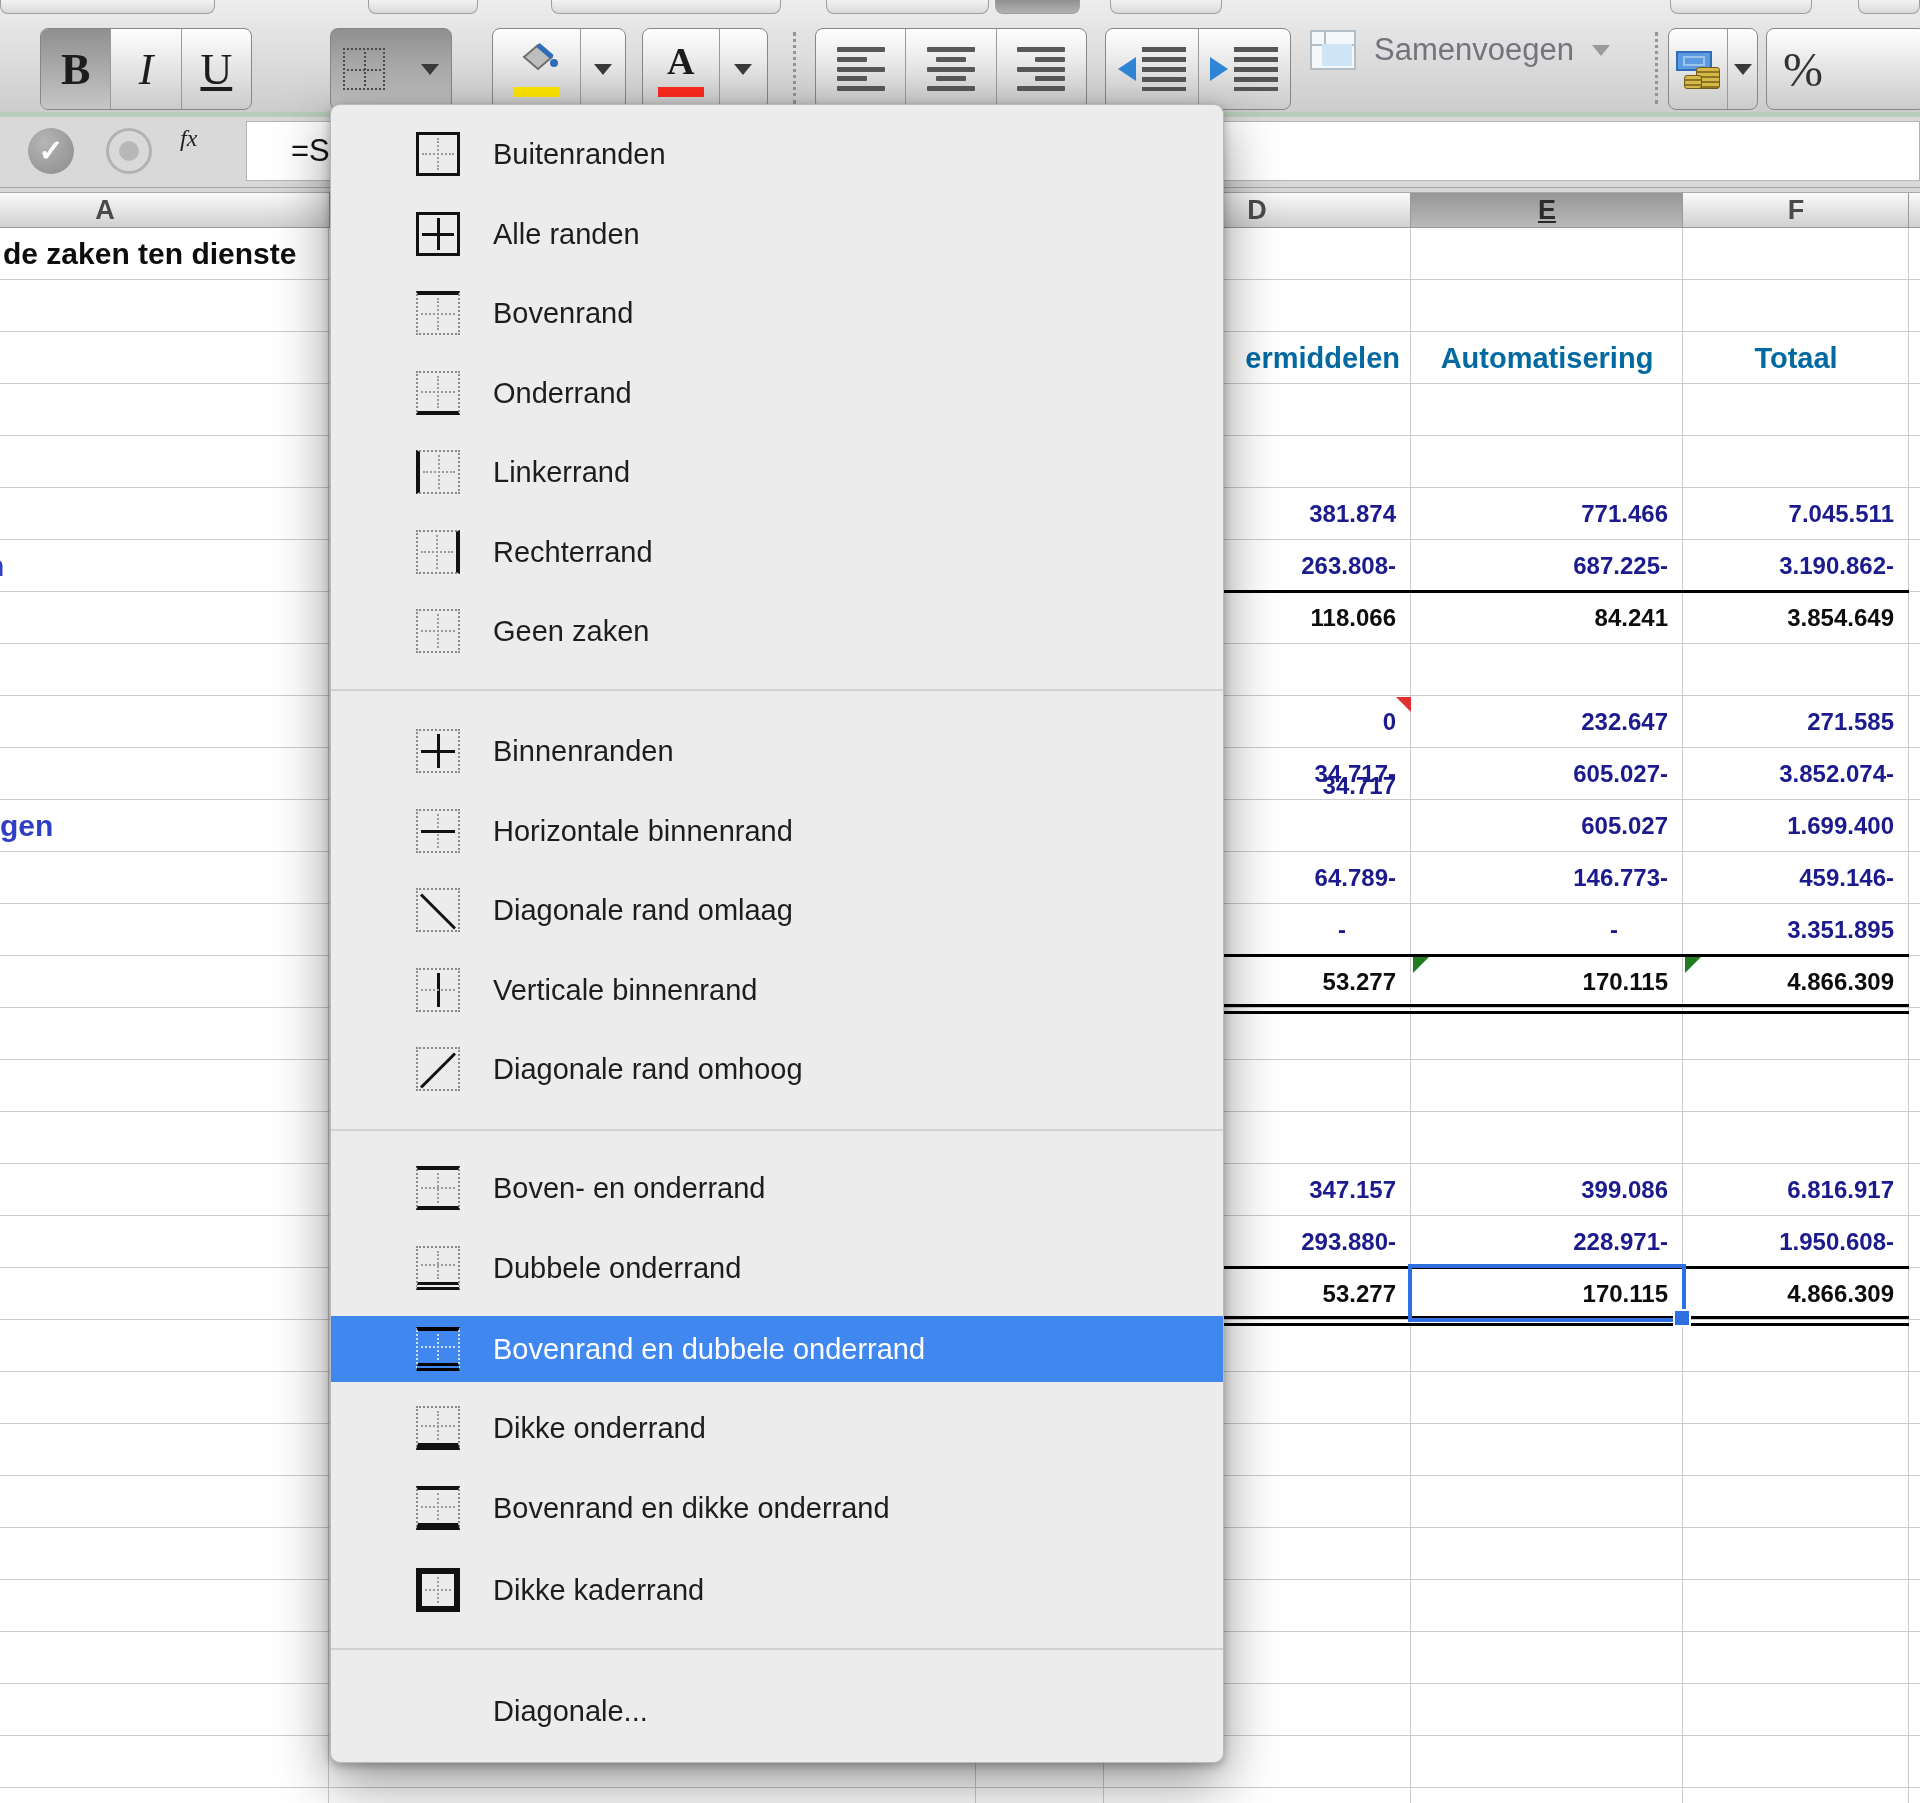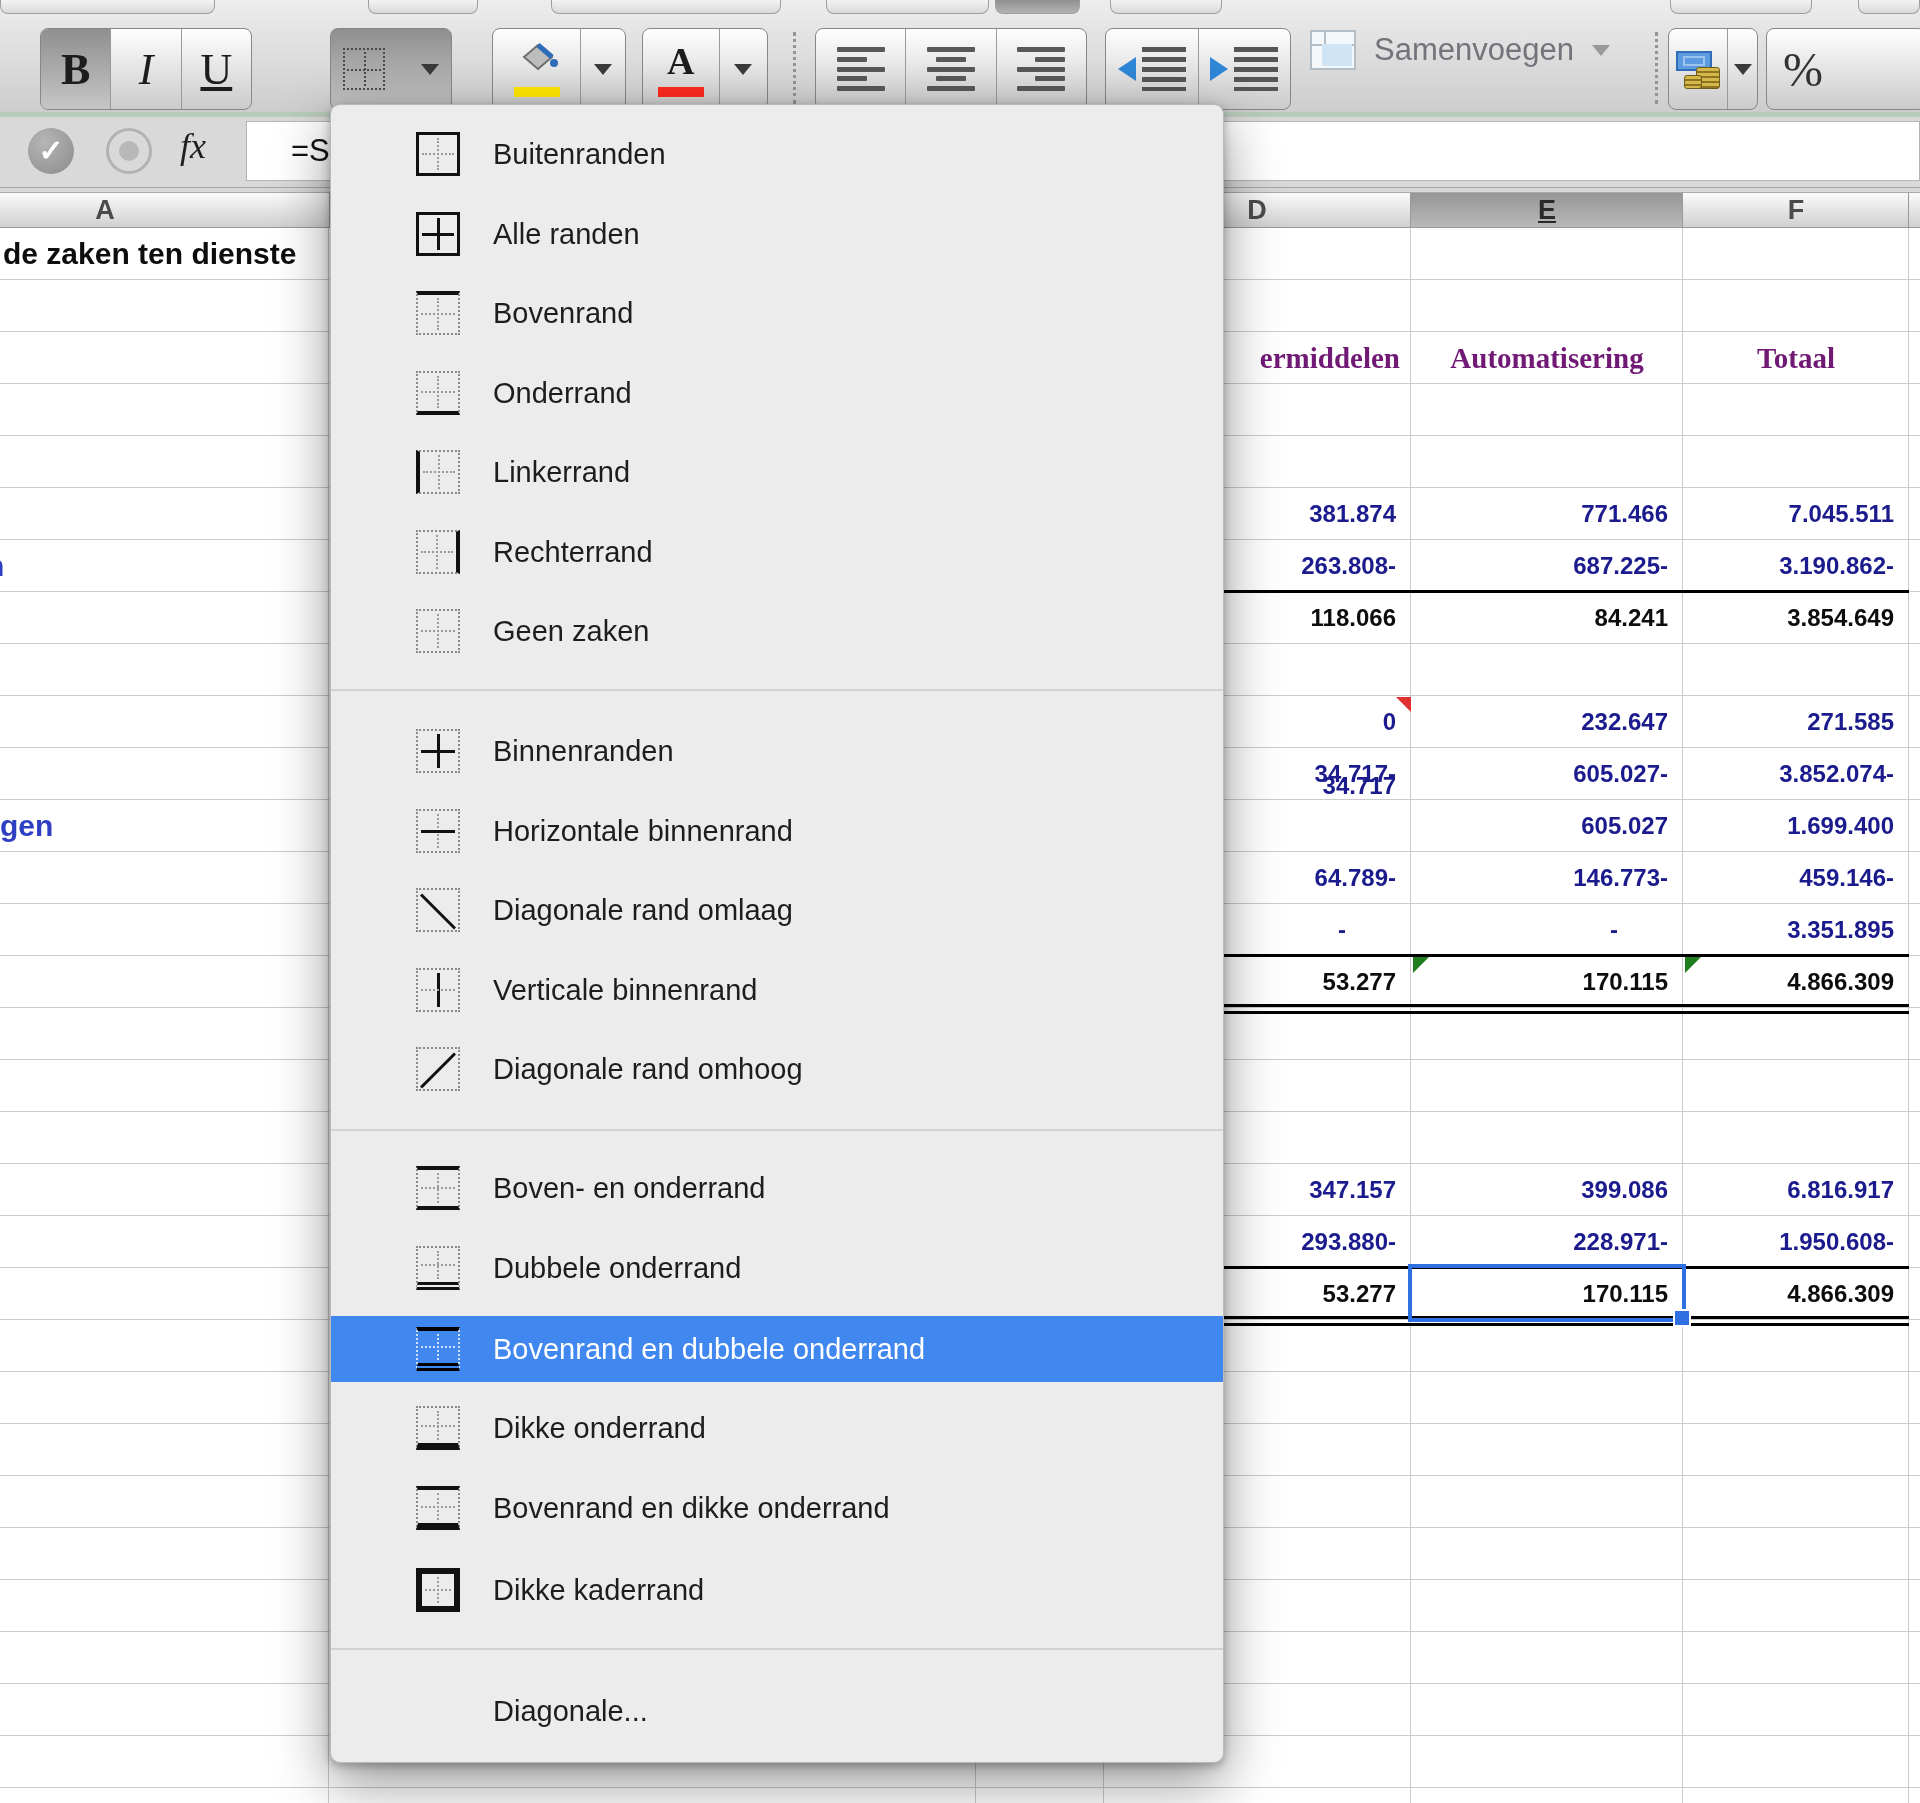--- a/index.html
+++ b/index.html
@@ -66,21 +66,21 @@
   
   #greenline{position:absolute;left:0;top:112px;width:1920px;height:5px;background:#b9cbbb;z-index:20;}
   #fbar{position:absolute;left:0;top:117px;width:1920px;height:70px;background:#d9d9d9;
     border-bottom:1px solid #a6a6a6;z-index:20;}
   .fcirc{position:absolute;top:11px;width:46px;height:46px;border-radius:50%;}
   #fok{left:28px;background:radial-gradient(circle at 35% 30%,#b5b5b5,#8c8c8c);color:#fff;
     font-size:30px;font-weight:bold;text-align:center;line-height:46px;}
   #fcancel{left:106px;border:3px solid #b2b2b2;box-sizing:border-box;}
   #fcancel i{position:absolute;left:50%;top:50%;width:20px;height:20px;margin:-10px 0 0 -10px;
     border-radius:50%;background:#b8b8b8;display:block;}
-  #ffx{position:absolute;left:180px;top:8px;font-size:36px;font-style:italic;color:#1f1f1f;text-align:center;}
+  #ffx{position:absolute;left:180px;top:8px;font-size:24px;font-style:italic;color:#1f1f1f;text-align:center;}
   #ffield{position:absolute;left:246px;top:4px;right:0;height:60px;background:#fff;
     border:1px solid #b5b5b5;box-sizing:border-box;font-size:31px;color:#111;
     line-height:58px;padding-left:44px;}
 
   
   #colheads{position:absolute;left:0;top:192px;width:1920px;height:36px;
     background:linear-gradient(#fafafa,#d0d0d0);border-top:1px solid #aaa;border-bottom:1px solid #9a9a9a;
     box-sizing:border-box;z-index:18;}
   .chead{position:absolute;top:0;height:34px;line-height:34px;text-align:center;font-size:27px;
     font-weight:bold;color:#4a4a4a;}
@@ -90,22 +90,22 @@
   
   #grid{position:absolute;left:0;top:228px;width:1920px;height:1575px;background:#fff;z-index:1;
     background-image:repeating-linear-gradient(to bottom,transparent 0 51px,#cbcbcb 51px 52px);}
   .vline{position:absolute;top:228px;height:1575px;width:1px;background:#cbcbcb;z-index:2;}
 
   .cell{position:absolute;height:52px;line-height:52px;font-size:24px;text-align:right;
     padding-right:14px;box-sizing:border-box;z-index:3;white-space:nowrap;}
   .navy{color:#1b1b8e;font-weight:bold;}
   .blk{color:#0d0d0d;font-weight:bold;}
   .dash{padding-right:64px;}
-  .hdrcell{position:absolute;height:52px;line-height:52px;font-size:29px;font-weight:bold;color:#701a75;
-    z-index:3;box-sizing:border-box;white-space:nowrap;font-family:Liberation Serif, serif;}
+  .hdrcell{position:absolute;height:52px;line-height:52px;font-size:29px;font-weight:bold;color:#0369a1;
+    z-index:3;box-sizing:border-box;white-space:nowrap;}
   .afrag{position:absolute;height:52px;line-height:52px;font-size:30px;font-weight:bold;z-index:3;white-space:nowrap;}
   .bluefrag{color:#2f3fc4;}
 
   .bline{position:absolute;left:820px;width:1089px;height:3px;background:#000;z-index:4;}
   .gtri{position:absolute;width:0;height:0;border-top:16px solid #1f7d1f;border-right:16px solid transparent;z-index:5;}
   .rtri{position:absolute;width:0;height:0;border-top:15px solid #e03030;border-left:15px solid transparent;z-index:5;}
 
   #selcell{position:absolute;left:1408px;top:1264px;width:278px;height:58px;box-sizing:border-box;
     border:4px solid #2e6fe2;z-index:6;}
   #selhandle{position:absolute;right:-9px;bottom:-9px;width:14px;height:14px;background:#2e6fe2;

